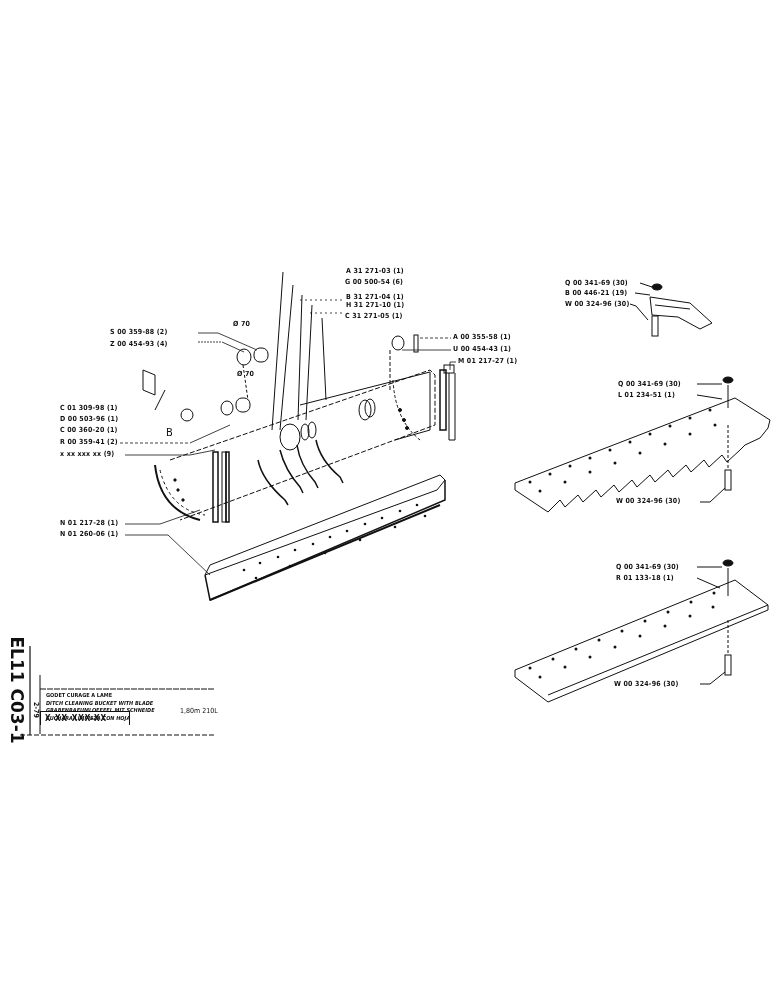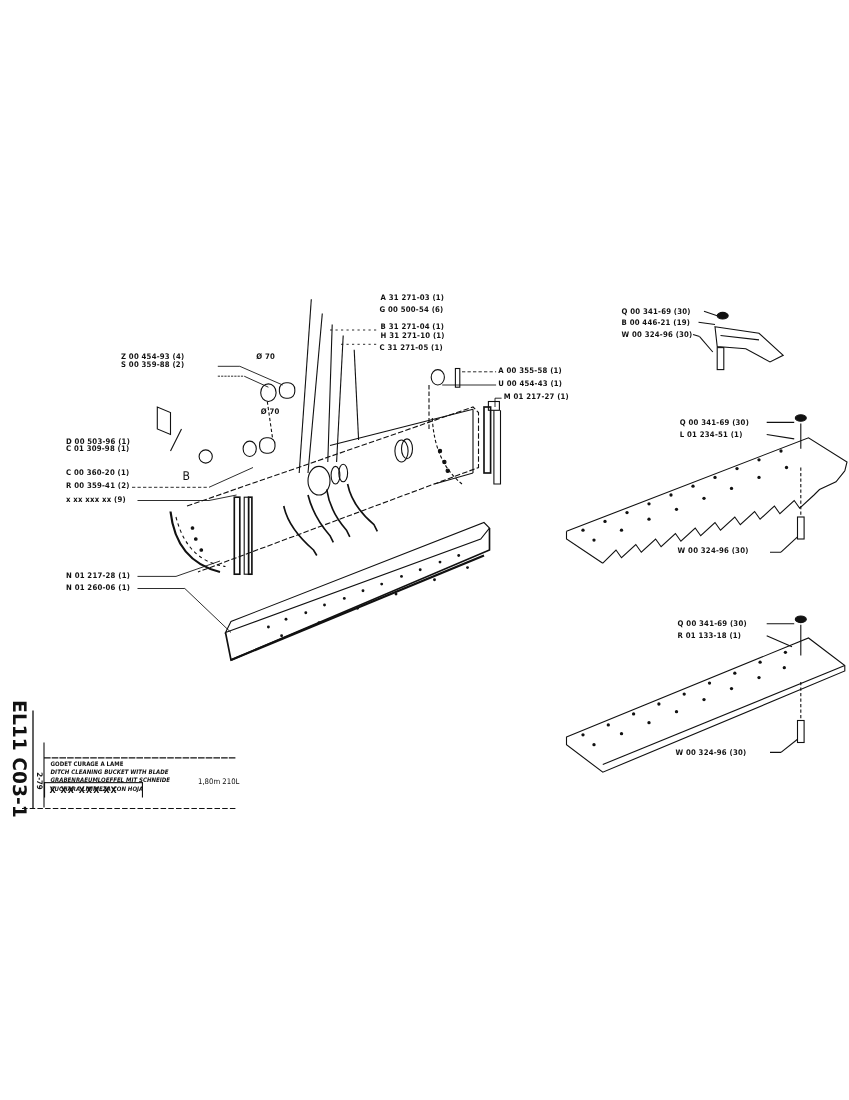--- a/index.html
+++ b/index.html
@@ -219,26 +219,26 @@
 <div>
   <div class="lbl" style="left:346px;top:267px">A 31 271-03 (1)</div>
   <div class="lbl" style="left:345px;top:278px">G 00 500-54 (6)</div>
   <div class="lbl" style="left:346px;top:293px">B 31 271-04 (1)</div>
   <div class="lbl" style="left:346px;top:301px">H 31 271-10 (1)</div>
   <div class="lbl" style="left:345px;top:312px">C 31 271-05 (1)</div>
 </div>
 
 <div>
   <div class="lbl" style="left:110px;top:328px">S 00 359-88 (2)</div>
-  <div class="lbl" style="left:110px;top:320px">Z 00 454-93 (4)</div>
+  <div class="lbl" style="left:110px;top:340px">Z 00 454-93 (4)</div>
 </div>
 
 <div>
   <div class="lbl" style="left:60px;top:404px">C 01 309-98 (1)</div>
-  <div class="lbl" style="left:60px;top:398px">D 00 503-96 (1)</div>
+  <div class="lbl" style="left:60px;top:415px">D 00 503-96 (1)</div>
   <div class="lbl" style="left:60px;top:426px">C 00 360-20 (1)</div>
   <div class="lbl" style="left:60px;top:438px">R 00 359-41 (2)</div>
   <div class="lbl" style="left:60px;top:450px">x xx xxx xx (9)</div>
 </div>
 
 <div>
   <div class="lbl" style="left:60px;top:519px">N 01 217-28 (1)</div>
   <div class="lbl" style="left:60px;top:530px">N 01 260-06 (1)</div>
 </div>
 

